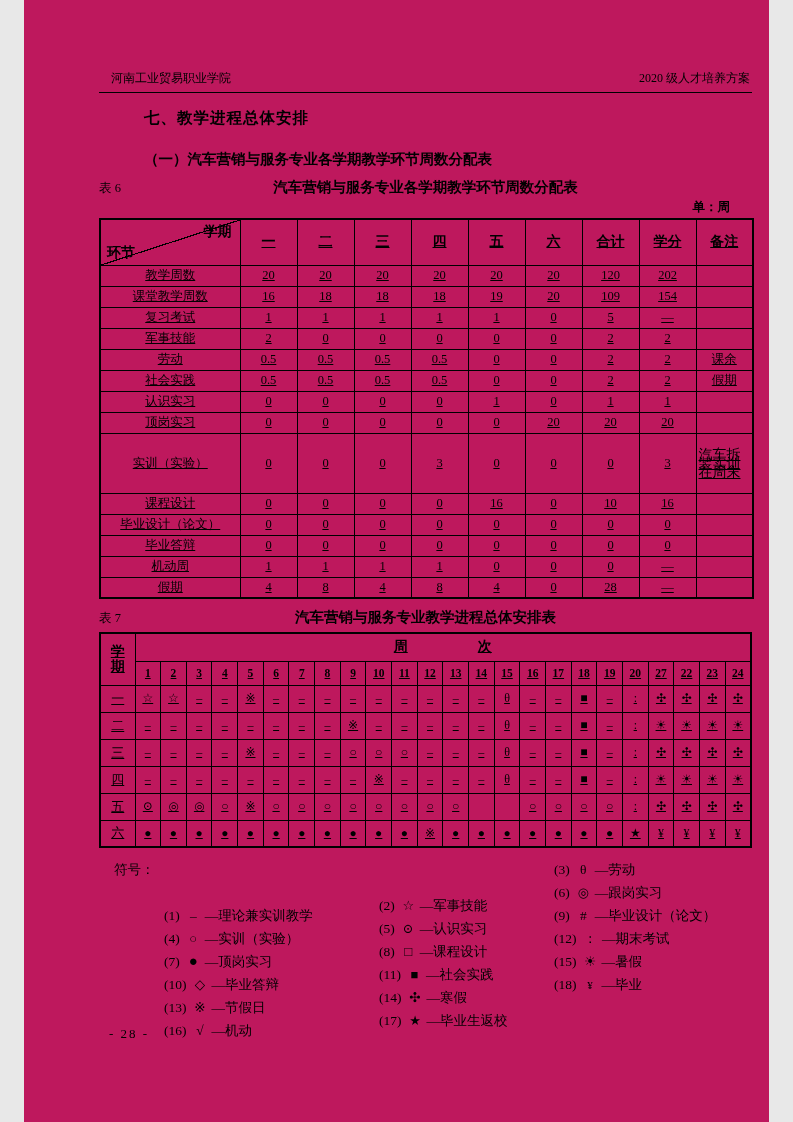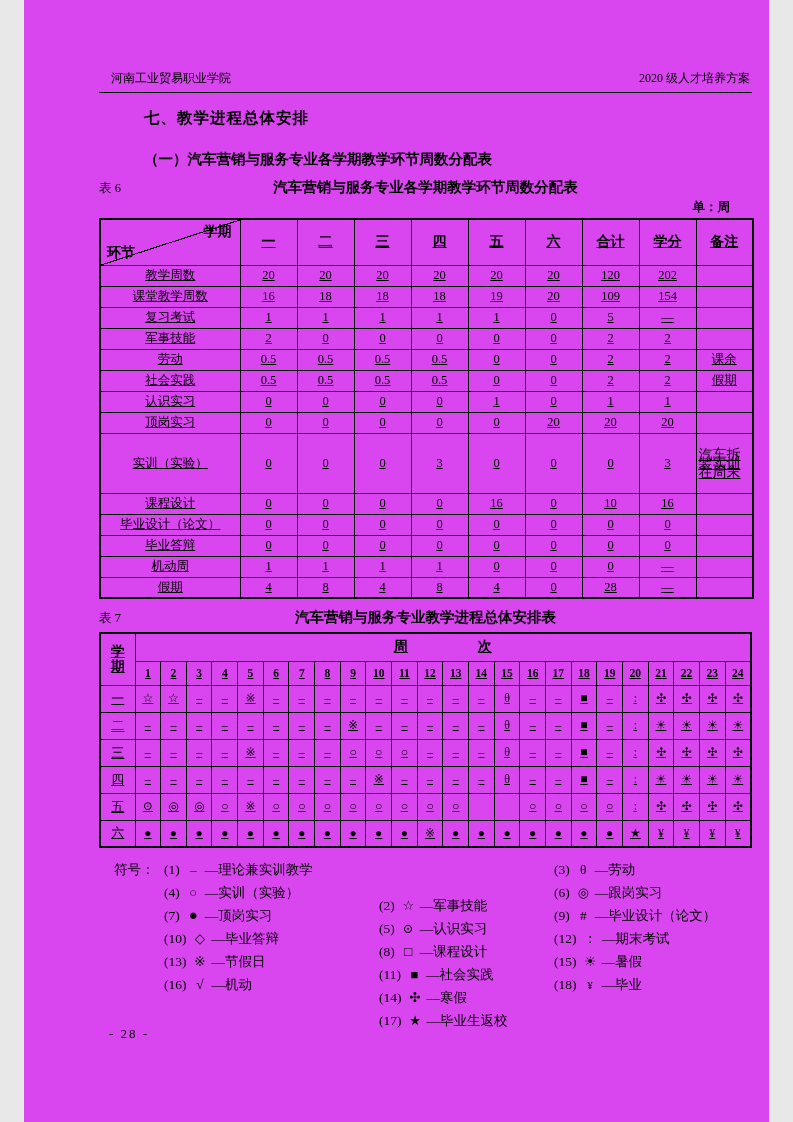--- a/index.html
+++ b/index.html
@@ -1,19 +1,19 @@
 <!DOCTYPE html>
 <html><head>
 <meta charset="utf-8">
 <style>
   * { margin:0; padding:0; box-sizing:border-box; }
   html,body { background:#e8e8e8; }
   .page {
     position:relative; width:745px; height:1122px; margin:0 auto;
-    background:#d946ef; color:#000;
+    background:#be185d; color:#000;
     font-family:"Liberation Serif","DejaVu Serif","DejaVu Sans",serif;
     overflow:hidden;
   }
   .content { position:absolute; left:75px; top:0; width:653px; }
 
   .doc-header {
     margin-top:70px; display:flex; justify-content:space-between; align-items:baseline;
     border-bottom:1.5px solid #000; padding:0 2px 5px 12px; font-size:12px;
   }
   .main-title { margin:15px 0 0 45px; font-size:15.5px; font-weight:bold; letter-spacing:1px; }
@@ -54,21 +54,21 @@
   .t7 .sem-label { font-size:13px; font-weight:normal; }
   .sym-lg { font-size:15px; }
   .sym-md { font-size:13px; }
   .sym-sm { font-size:11px; }
 
   
   .legend { margin:10px 0 0 15px; font-size:13.5px; }
   .legend-row { height:23px; line-height:23px; white-space:nowrap; }
   .legend-prefix { display:inline-block; width:50px; }
   .legend-item { display:inline-block; vertical-align:top; }
-  .legend-item.c0 { width:215px; }
+  .legend-item.c0 { width:215px;margin-top:46px; }
   .legend-item.c1 { width:175px;margin-top:36px; }
   .legend-num { margin-right:7px; }
   .legend-sym { display:inline-block; min-width:13px; margin-right:5px; text-align:center; }
 
   .page-num { position:absolute; left:85px; top:1026px; font-size:13px; letter-spacing:2px; }
 </style>
 </head>
 <body>
 
 <div class="page">
@@ -349,21 +349,21 @@
             <th>11</th>
             <th>12</th>
             <th>13</th>
             <th>14</th>
             <th>15</th>
             <th>16</th>
             <th>17</th>
             <th>18</th>
             <th>19</th>
             <th>20</th>
-            <th>21</th>
+            <th>27</th>
             <th>22</th>
             <th>23</th>
             <th>24</th>
           </tr>
       </thead>
       <tbody id="t7-body">
           <tr>
             <th class="sem-label">一</th>
             <td class="sym-md">☆</td>
             <td class="sym-md">☆</td>

